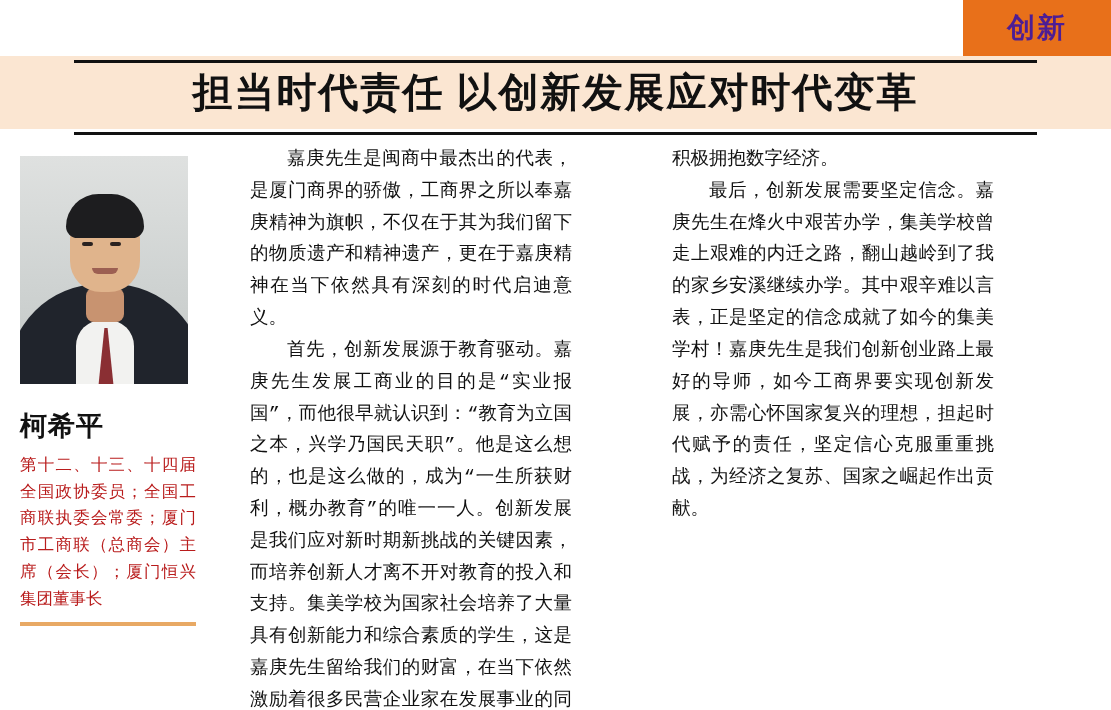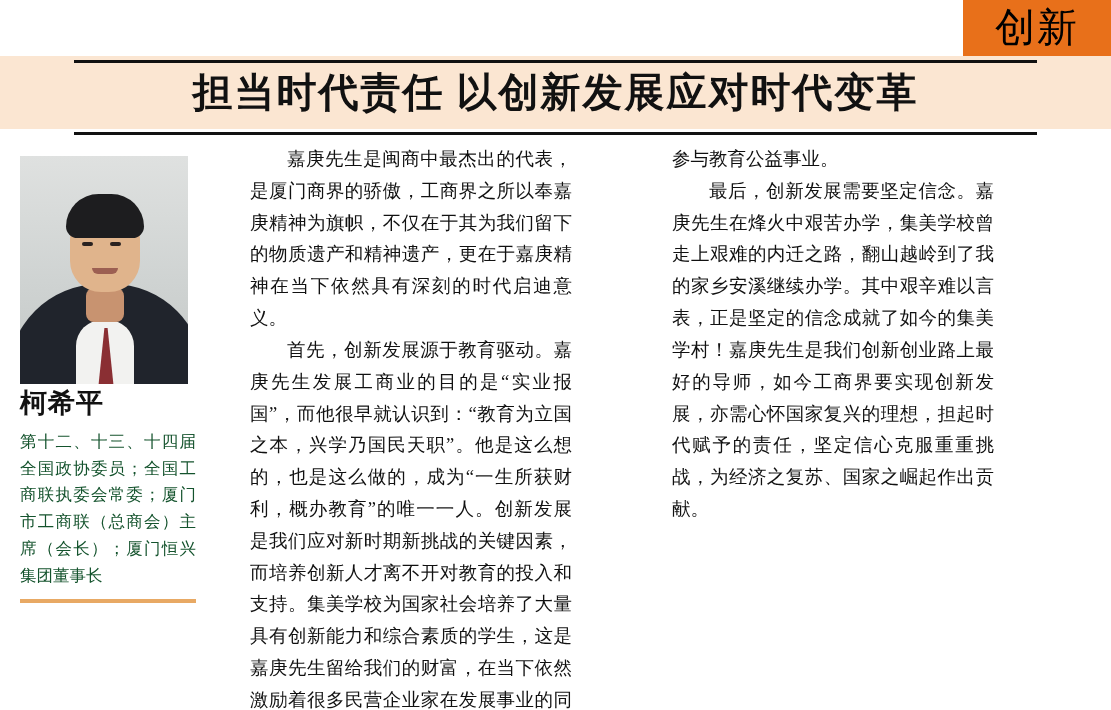--- a/index.html
+++ b/index.html
@@ -24,23 +24,23 @@
     width: 148px;
     height: 56px;
     background: #e8701a;
     display: flex;
     align-items: center;
     justify-content: center;
     box-sizing: border-box;
     padding: 0 6px;
   }
   .badge-text {
-    color: #000000;
-    font-size: 40px;
-    font-weight: normal;
+    color: #4c1d95;
+    font-size: 28px;
+    font-weight: bold;
     letter-spacing: 2px;
     line-height: 1;
     font-family: "Liberation Serif", "DejaVu Serif", serif;
     white-space: nowrap;
   }
 
   
   .headline-band {
     position: absolute;
     top: 56px;
@@ -173,31 +173,31 @@
     position: absolute;
     left: 72px;
     top: 112px;
     width: 26px;
     height: 6px;
     background: #9c5f52;
     border-radius: 0 0 12px 12px;
   }
 
   .person-name {
-    margin-top: 1px;
+    margin-top: 24px;
     font-size: 27px;
     font-weight: bold;
     letter-spacing: 1px;
     color: #111111;
   }
   .bio {
     margin-top: 8px;
     font-size: 16.5px;
     line-height: 1.62;
-    color: #14532d;
+    color: #b91c1c;
     width: 176px;
     text-align: justify;
   }
   .bio-underline {
     margin-top: 10px;
     width: 176px;
     height: 4px;
     background: #e8a964;
   }
 
@@ -209,20 +209,21 @@
     font-size: 18.5px;
     line-height: 1.72;
     text-align: justify;
     color: #111111;
   }
   .col-2 { left: 250px; }
   .col-3 { left: 672px; }
   .col-text p {
     margin: 0;
     text-indent: 2em;
+    font-family: Liberation Mono, monospace;
   }
   .col-text p.no-indent { text-indent: 0; }
 </style>
 </head>
 <body>
 
 <div class="badge">
   <span class="badge-text">创新</span>
 </div>
 
@@ -250,17 +251,17 @@
     <div class="bio">第十二、十三、十四届全国政协委员；全国工商联执委会常委；厦门市工商联（总商会）主席（会长）；厦门恒兴集团董事长</div>
     <div class="bio-underline"></div>
   </div>
 
   <div class="col-text col-2">
     <p>嘉庚先生是闽商中最杰出的代表，是厦门商界的骄傲，工商界之所以奉嘉庚精神为旗帜，不仅在于其为我们留下的物质遗产和精神遗产，更在于嘉庚精神在当下依然具有深刻的时代启迪意义。</p>
     <p>首先，创新发展源于教育驱动。嘉庚先生发展工商业的目的是“实业报国”，而他很早就认识到：“教育为立国之本，兴学乃国民天职”。他是这么想的，也是这么做的，成为“一生所获财利，概办教育”的唯一一人。创新发展是我们应对新时期新挑战的关键因素，而培养创新人才离不开对教育的投入和支持。集美学校为国家社会培养了大量具有创新能力和综合素质的学生，这是嘉庚先生留给我们的财富，在当下依然激励着很多民营企业家在发展事业的同时，尽己所能，积极</p>
   </div>
 
   <div class="col-text col-3">
-    <p class="no-indent">参与教育公益事业。</p>
+    <p class="no-indent">积极拥抱数字经济。</p>
     <p>最后，创新发展需要坚定信念。嘉庚先生在烽火中艰苦办学，集美学校曾走上艰难的内迁之路，翻山越岭到了我的家乡安溪继续办学。其中艰辛难以言表，正是坚定的信念成就了如今的集美学村！嘉庚先生是我们创新创业路上最好的导师，如今工商界要实现创新发展，亦需心怀国家复兴的理想，担起时代赋予的责任，坚定信心克服重重挑战，为经济之复苏、国家之崛起作出贡献。</p>
   </div>
 
 </div>
 
 </body></html>

